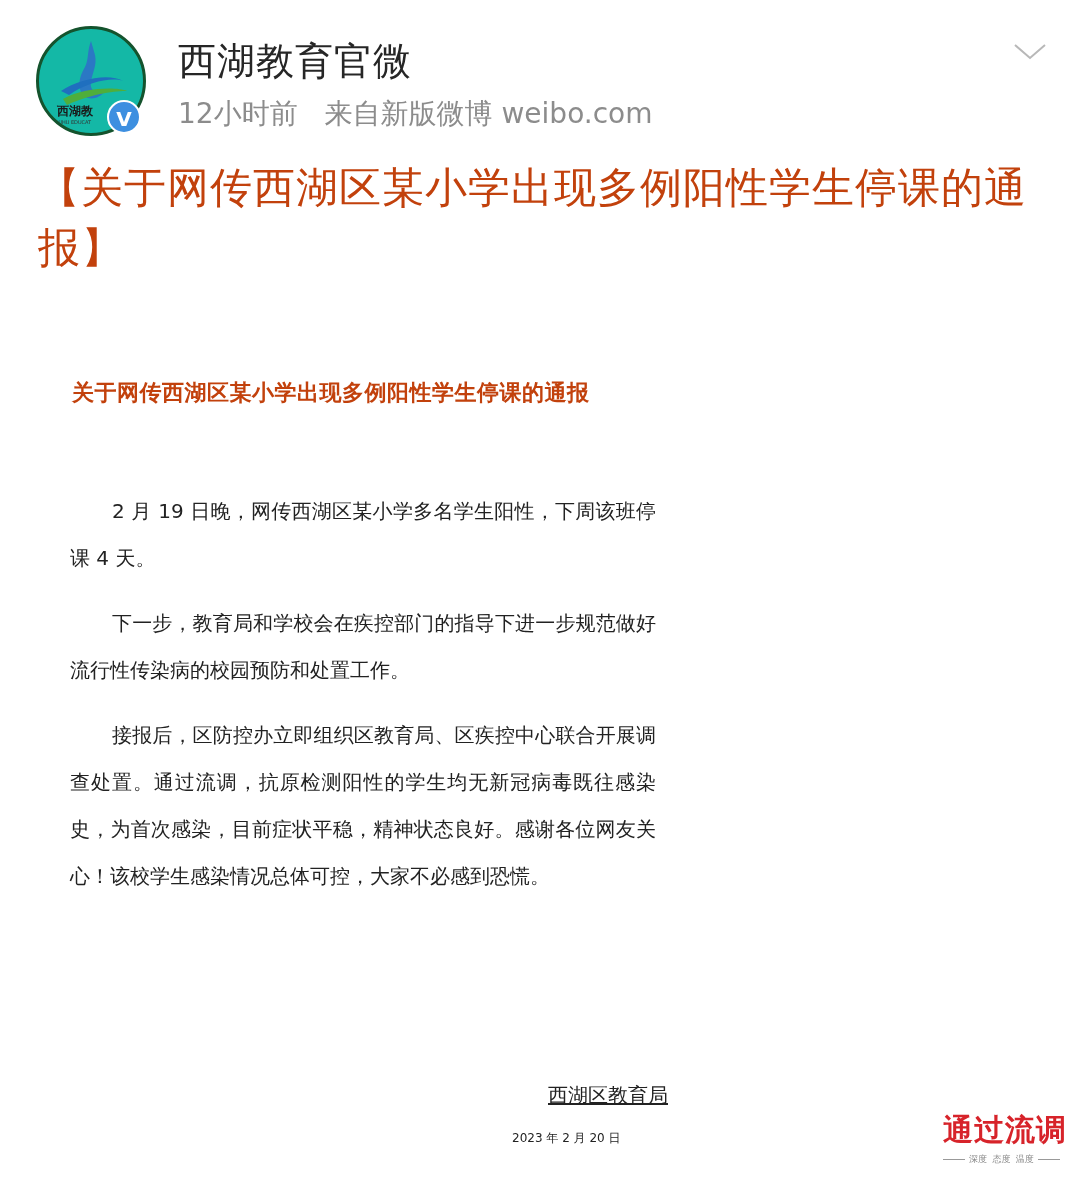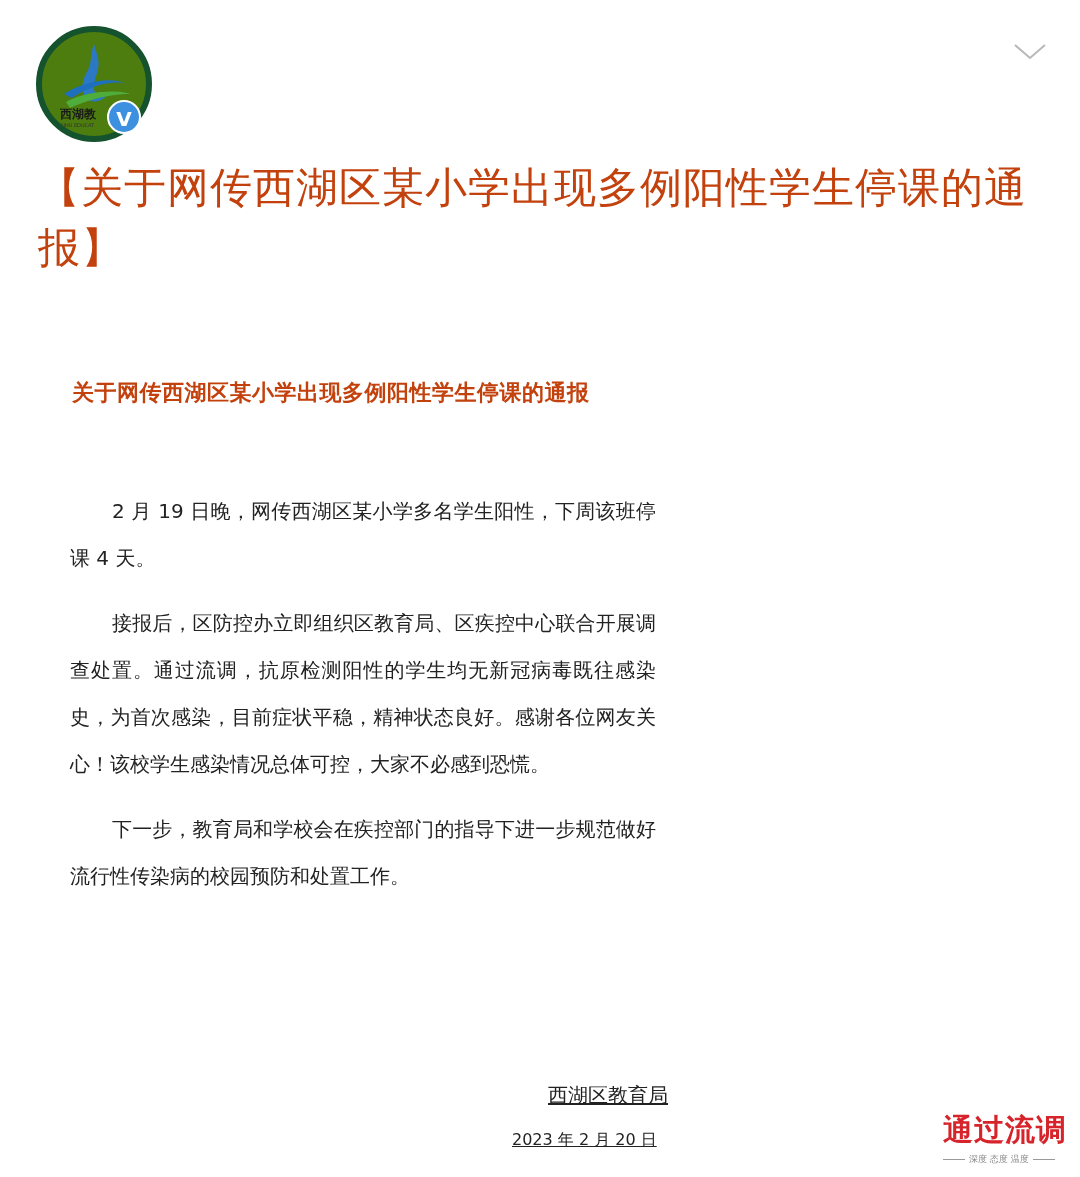--- a/index.html
+++ b/index.html
@@ -1,77 +1,82 @@
 <!DOCTYPE html>
 <html><head>
 <meta charset="utf-8">
 <style>
   html, body { margin:0; padding:0; background:#ffffff; }
   body { width:1080px; height:1177px; position:relative; overflow:hidden;
          font-family:"DejaVu Sans","Liberation Sans",sans-serif; color:#222; }
 
   .post-header { position:absolute; left:0; top:0; width:1080px; height:150px; }
   .avatar { position:absolute; left:36px; top:26px; width:104px; height:104px; border-radius:50%;
-            border:6px solid #14532d; background:#4d7c0f; overflow:hidden; }
+            border:3px solid #14532d; background:#14b8a6; overflow:hidden; }
   .avatar svg { display:block; }
   .verified-badge { position:absolute; left:107px; top:100px; width:34px; height:34px; border-radius:50%;
                     background:#3d8fe0; border:2px solid #fff; color:#fff; font-weight:bold;
                     font-size:20px; line-height:34px; text-align:center; box-sizing:border-box; }
   .account-name { position:absolute; left:178px; top:36px; font-size:38px; color:#262626; letter-spacing:1px; }
   .post-meta { position:absolute; left:178px; top:95px; font-size:28px; color:#8c8c8c; white-space:nowrap; }
   .post-meta span { margin-right:18px; }
   .menu-chevron { position:absolute; left:1012px; top:36px; width:36px; height:30px; cursor:pointer; }
 
   .post-title { position:absolute; left:38px; top:158px; width:1000px; font-size:42px; line-height:60px;
                 color:#c2410c; letter-spacing:1px; }
 
   .doc { position:absolute; left:0; top:290px; width:720px; height:887px; }
   .doc-title { position:absolute; left:72px; top:88px; font-size:22px; font-weight:bold;
                font-family:"DejaVu Serif","Liberation Serif",serif; color:#c2410c; white-space:nowrap; letter-spacing:0.5px; }
   .doc-body { position:absolute; left:52px; top:180px; width:622px; font-size:20px; line-height:47px;
               color:#222; text-align:justify; }
   .doc-body p { margin:18px; text-indent:42px; }
   .doc-sign { position:absolute; left:548px; top:792px; font-size:20px; color:#222; white-space:nowrap;text-decoration:underline; }
-  .doc-date { position:absolute; left:512px; top:840px; font-size:16px; color:#222; white-space:nowrap;text-decoration:underline; }
+  .doc-date { position:absolute; left:512px; top:840px; font-size:12px; color:#222; white-space:nowrap; }
 
   .watermark { position:absolute; left:943px; top:1110px; width:130px; height:60px; }
   .wm-brand { font-size:30px; color:#d7232a; font-weight:bold; letter-spacing:1px;
               font-family:"DejaVu Serif","Liberation Serif",serif; white-space:nowrap; }
-  .wm-slogan { font-size:9px; color:#888; white-space:nowrap; margin-top:2px; display:flex; align-items:center; gap:4px; }
+  .wm-slogan { font-size:9px; color:#888; white-space:nowrap; margin-top:2px; display:flex; align-items:center; gap:4px;font-family:Liberation Mono, monospace; }
   .wm-slogan .line { display:inline-block; width:22px; height:1px; background:#999; }
 </style>
 </head>
 <body>
 
 <div class="post-header">
   <div class="avatar">
     <svg width="104" height="104" viewBox="0 0 104 104">
       <path d="M52 12 C48 22 50 30 46 38 C40 48 38 58 44 66 C50 72 60 70 66 62 C58 66 50 62 52 52 C54 42 58 36 56 26 Z" fill="#2b78c4"></path>
       <path d="M22 62 C40 50 70 44 84 52 C74 48 50 52 30 66 Z" fill="#1f6fbf"></path>
       <path d="M24 70 C46 58 78 58 88 62 C78 62 54 64 28 76 Z" fill="#4fae3b"></path>
       <text x="18" y="86" font-size="12" font-weight="bold" fill="#1a1a1a" font-family="DejaVu Sans, sans-serif">西湖教</text>
       <text x="18" y="95" font-size="5" fill="#333" font-family="DejaVu Sans, sans-serif">XIHU EDUCAT</text>
     </svg>
   </div>
   <div class="verified-badge">V</div>
+  <div class="account-name">西湖教育官微</div>
+  <div class="post-meta">
+    <span>12小时前</span>
+    <span>来自新版微博 weibo.com</span>
+  </div>
   <div class="menu-chevron">
     <svg width="36" height="30" viewBox="0 0 36 30">
         <polyline points="3,9 18,22 33,9" fill="none" stroke="#b8b8b8" stroke-width="2"></polyline>
       </svg>
   </div>
 </div>
 
 <div class="post-title">【关于网传西湖区某小学出现多例阳性学生停课的通报】</div>
 
 <div class="doc">
   <div class="doc-title">关于网传西湖区某小学出现多例阳性学生停课的通报</div>
   <div class="doc-body">
     <p>2 月 19 日晚，网传西湖区某小学多名学生阳性，下周该班停课 4 天。</p>
+    <p>下一步，教育局和学校会在疾控部门的指导下进一步规范做好流行性传染病的校园预防和处置工作。</p>
     <p>接报后，区防控办立即组织区教育局、区疾控中心联合开展调查处置。通过流调，抗原检测阳性的学生均无新冠病毒既往感染史，为首次感染，目前症状平稳，精神状态良好。感谢各位网友关心！该校学生感染情况总体可控，大家不必感到恐慌。</p>
-    <p>下一步，教育局和学校会在疾控部门的指导下进一步规范做好流行性传染病的校园预防和处置工作。</p>
   </div>
   <div class="doc-sign">西湖区教育局</div>
   <div class="doc-date">2023 年 2 月 20 日</div>
 </div>
 
 <div class="watermark">
   <div class="wm-brand">通过流调</div>
   <div class="wm-slogan">
     <span class="line"></span>
     <span>深度 态度 温度</span>

